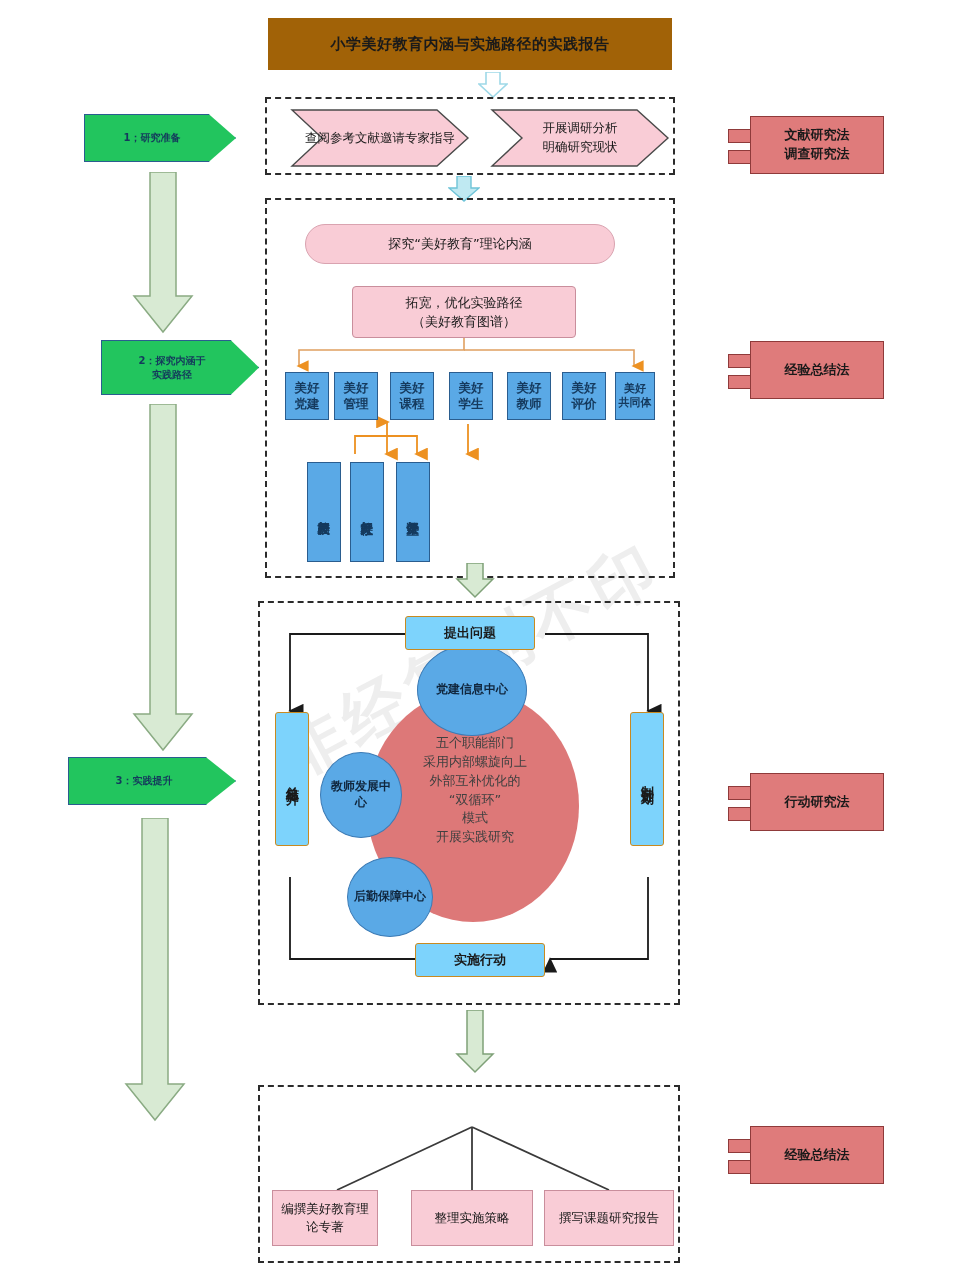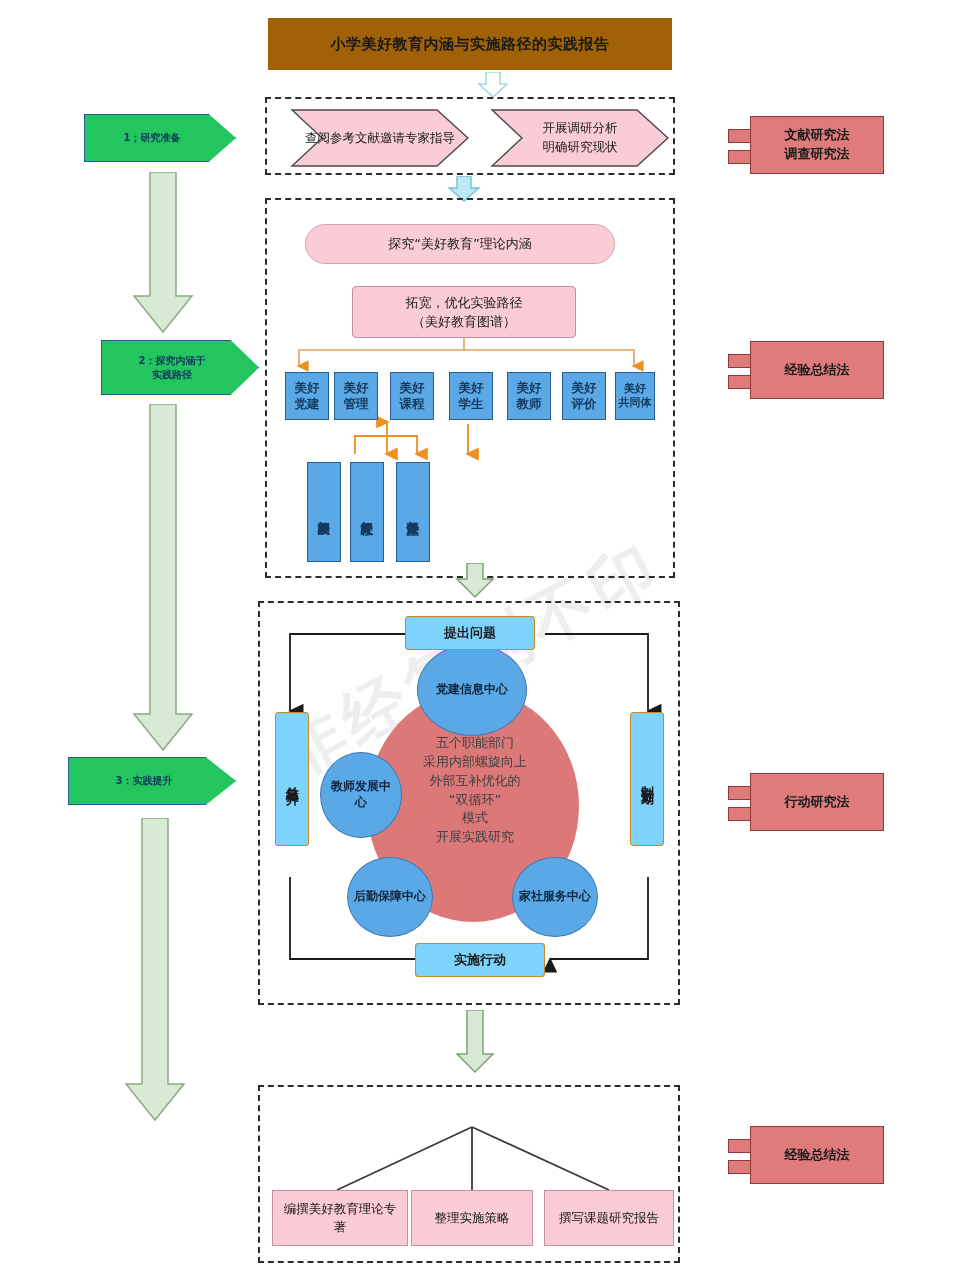--- a/index.html
+++ b/index.html
@@ -117,21 +117,21 @@
     background: #f9ccd6; border: 1.5px solid #d9a3b0; border-radius: 19px;
     display:flex; align-items:center; justify-content:center;
     font-size: 13px; font-weight:bold; color:#1a1a1a;
   }
   .s4box {
     position: absolute; top: 1190px; height: 56px;
     background: #f9ccd6; border: 1.5px solid #c98e9c;
     display:flex; align-items:center; justify-content:center; text-align:center;
     font-size: 12.5px; color:#1a1a1a; line-height:1.45; padding: 2px 6px;
   }
-  #s4b1 { left: 272px; width: 136px; }
+  #s4b1 { left: 272px; width: 106px; }
   #s4b2 { left: 411px; width: 122px; }
   #s4b3 { left: 544px; width: 130px; }
   #s4-lines { position:absolute; left:258px; top:1085px; width:422px; height:178px; pointer-events:none; }
 
   
   #watermark {
     position:absolute; left: 330px; top: 600px; width: 280px; height: 120px;
     font-size: 64px; font-weight: bold; color: rgba(120,120,120,0.13);
     transform: rotate(-28deg); letter-spacing: 6px; pointer-events:none;
     display:flex; align-items:center; justify-content:center; white-space:nowrap;
@@ -257,21 +257,20 @@
 
   <div id="red-circle"></div>
   <div id="center-text">五个职能部门
 采用内部螺旋向上
 外部互补优化的
 “双循环”
 模式
 开展实践研究</div>
 
   <div class="ccircle" style="left:417px;top:644px;width:110px;height:92px">党建信息中心</div>
-  <div class="ccircle" style="left:512px;top:857px;width:86px;height:80px">家社服务中心</div>
   <div class="ccircle" style="left:347px;top:857px;width:86px;height:80px">后勤保障中心</div>
   <div class="ccircle" style="left:320px;top:752px;width:82px;height:86px">教师发展中心</div>
 
   <div class="obox" style="left:405px;top:616px;width:130px;height:34px">提出问题</div>
   <div class="obox vert" style="left:630px;top:712px;width:34px;height:134px">制定计划</div>
   <div class="obox" style="left:415px;top:943px;width:130px;height:34px">实施行动</div>
   <div class="obox vert" style="left:275px;top:712px;width:34px;height:134px">总结提升</div>
 
   <svg style="position:absolute;left:455px;top:1010px;width:40px;height:64px">
     <polygon points="12,0 28,0 28,44 38,44 20,62 2,44 12,44" fill="#d8ead3" stroke="#7fa178" stroke-width="1.5"></polygon>

